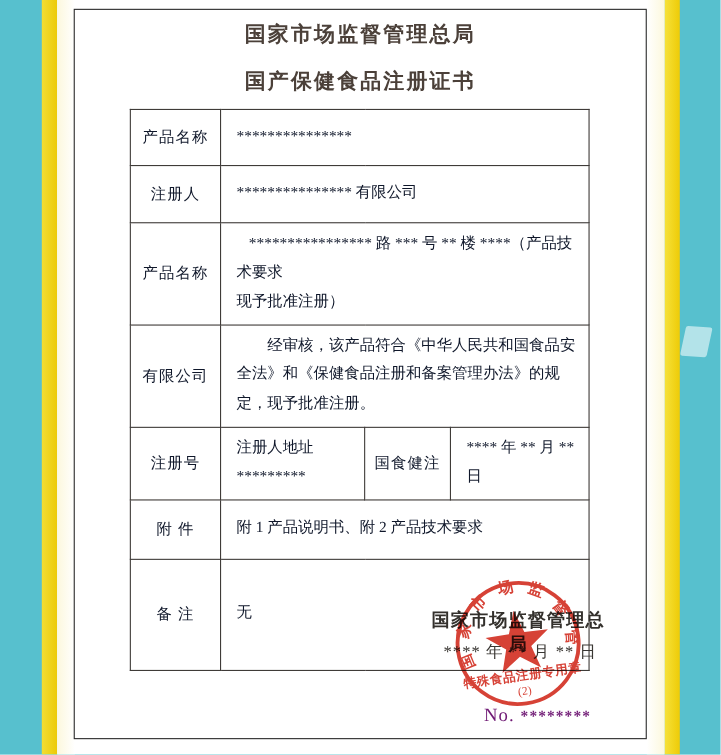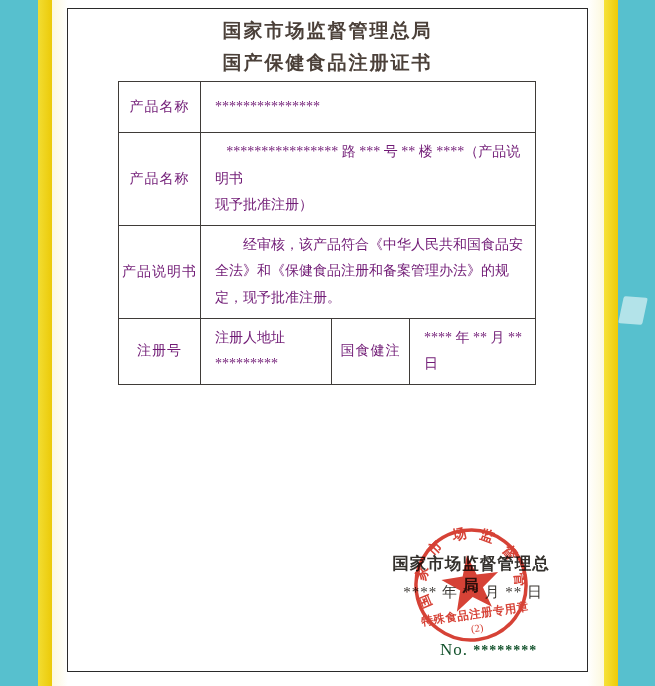--- a/index.html
+++ b/index.html
@@ -14,39 +14,39 @@
   .fade-left  { position:absolute; left:52px; top:0; bottom:0; width:16px;
                 background:linear-gradient(to right,#fcf8dd,#ffffff); }
   .fade-right { position:absolute; left:588px; top:0; bottom:0; width:16px;
                 background:linear-gradient(to left,#fcf8dd,#ffffff); }
 
   .border-frame { position:absolute; left:67px; top:8px; width:521px; height:664px;
                   border:1.5px solid #2a2a2a; }
 
   .titles { position:absolute; left:67px; top:18px; width:521px; text-align:center;
             color:#4b4039; font-weight:bold; font-size:19px; letter-spacing:2px; }
-  .titles .t2 { margin-top:6px; }
+  .titles .t2 { margin-top:17px; }
 
-  table.cert { position:absolute; left:118px; top:81px; width:417px; border-collapse:collapse;
-               table-layout:fixed; font-size:14px; color:#701a75; }
+  table.cert { position:absolute; left:118px; top:99px; width:417px; border-collapse:collapse;
+               table-layout:fixed; font-size:14px; color:#0f172a; }
   table.cert td { border:1px solid #3f3b38; vertical-align:middle; }
   td.lbl { text-align:center; font-weight:normal; letter-spacing:1px; }
   td.val { padding:6px 10px 6px 14px; line-height:1.9; }
   .indent2 { text-indent:2em; }
   .indent1 { text-indent:0.8em; }
 
   .stamp-zone { position:absolute; left:388px; top:497px; width:166px; height:170px; }
   .issuer-line { position:absolute; left:0; top:56px; width:166px; text-align:center;
                  font-weight:bold; font-size:16.5px; color:#33302c; letter-spacing:1px; }
   .date-line   { position:absolute; left:0; top:86px; width:170px; text-align:center;
                  font-size:15px; color:#3a3733; letter-spacing:1px; white-space:nowrap; }
   .seal { position:absolute; left:3px; top:8px; width:160px; height:160px;
           opacity:0.88; mix-blend-mode:multiply; }
 
-  .serial-line { position:absolute; left:440px; top:640px; font-size:17px; color:#14532d;
+  .serial-line { position:absolute; left:440px; top:640px; font-size:17px; color:#701a75;
                  letter-spacing:1px; white-space:nowrap; }
   .serial-line .stars { font-size:14px; font-weight:bold; }
 
   .glare { position:absolute; left:621px; top:297px; width:24px; height:27px;
            background:rgba(255,255,255,0.55); transform:skew(-12deg,4deg); border-radius:2px; }
 </style>
 </head>
 <body>
 
 <div class="stripe stripe-left"></div>
@@ -69,36 +69,48 @@
       <col style="width:82px">
       <col style="width:131px">
       <col style="width:78px">
       <col style="width:126px">
     </colgroup>
   <tbody>
       <tr style="height:51px">
     <td class="lbl">产品名称</td>
     <td class="val" colspan="3">***************</td>
   </tr>
+  <tr style="height:52px">
+    <td class="lbl">注册人</td>
+    <td class="val" colspan="3">*************** 有限公司</td>
+  </tr>
   <tr style="height:58px">
     <td class="lbl">产品名称</td>
     <td class="val" colspan="3">
-      <div class="indent1">**************** 路 *** 号 ** 楼 ****（产品说明书</div>
+      <div class="indent1">**************** 路 *** 号 ** 楼 ****（产品技术要求</div>
       <div>现予批准注册）</div>
     </td>
   </tr>
   <tr style="height:60px">
-    <td class="lbl">产品说明书</td>
+    <td class="lbl">有限公司</td>
     <td class="val indent2" colspan="3">经审核，该产品符合《中华人民共和国食品安全法》和《保健食品注册和备案管理办法》的规定，现予批准注册。</td>
   </tr>
   <tr style="height:50px">
     <td class="lbl">注册号</td>
     <td class="val">注册人地址 *********</td>
     <td class="lbl">国食健注</td>
     <td class="val">**** 年 ** 月 ** 日</td>
+  </tr>
+  <tr style="height:54px">
+    <td class="lbl">附 件</td>
+    <td class="val" colspan="3">附 1 产品说明书、附 2 产品技术要求</td>
+  </tr>
+  <tr style="height:101px">
+    <td class="lbl">备 注</td>
+    <td class="val" colspan="3">无</td>
   </tr>
 </tbody>
   </table>
 
 <div class="stamp-zone">
   <div class="issuer-line">国家市场监督管理总局</div>
   <div class="date-line">**** 年 ** 月 ** 日</div>
   <svg class="seal" viewBox="0 0 160 160">
     <g transform="rotate(-8 80 80)" fill="#d1271a">
       <circle cx="80" cy="80" r="55" fill="none" stroke="#d1271a" stroke-width="3.5"></circle>

